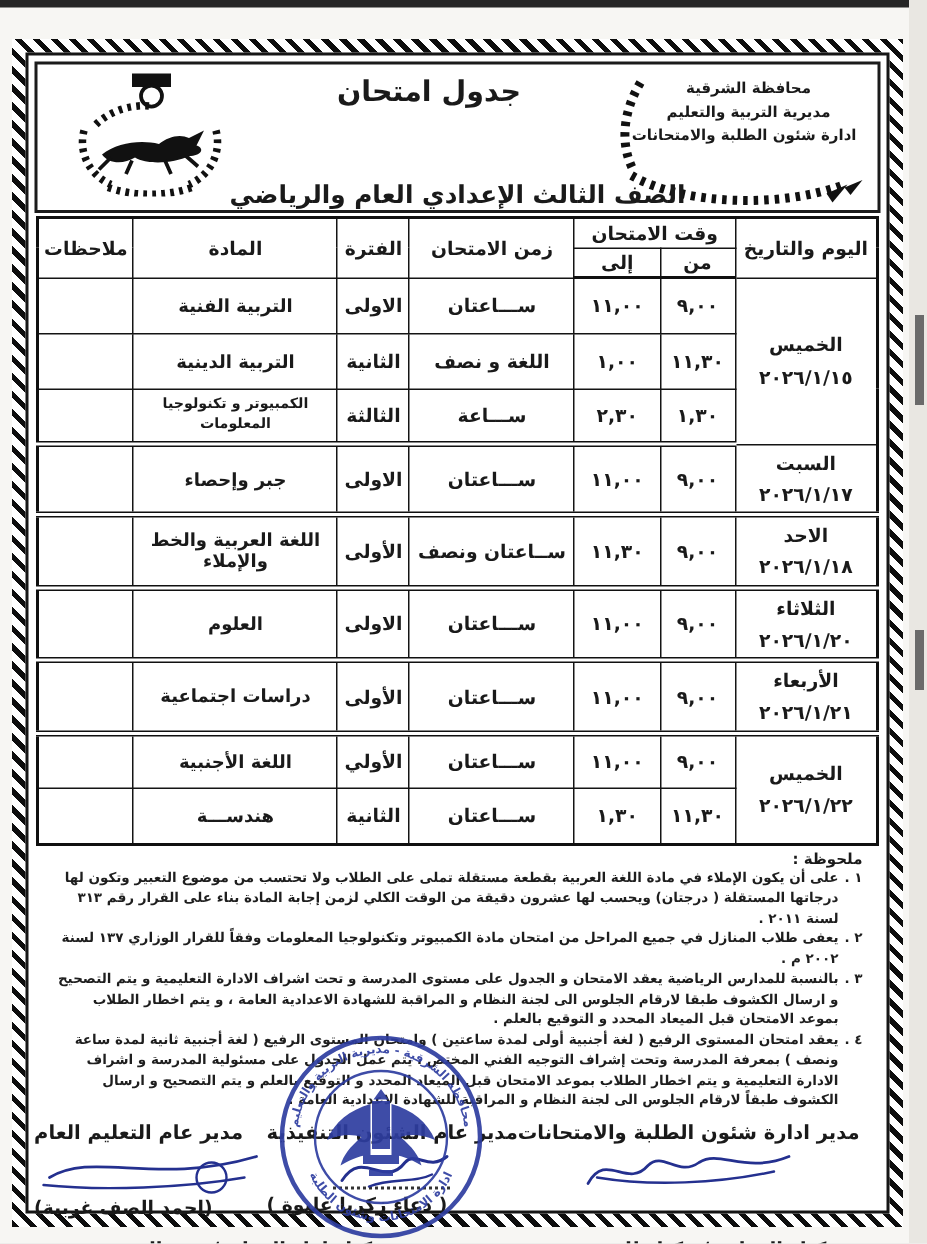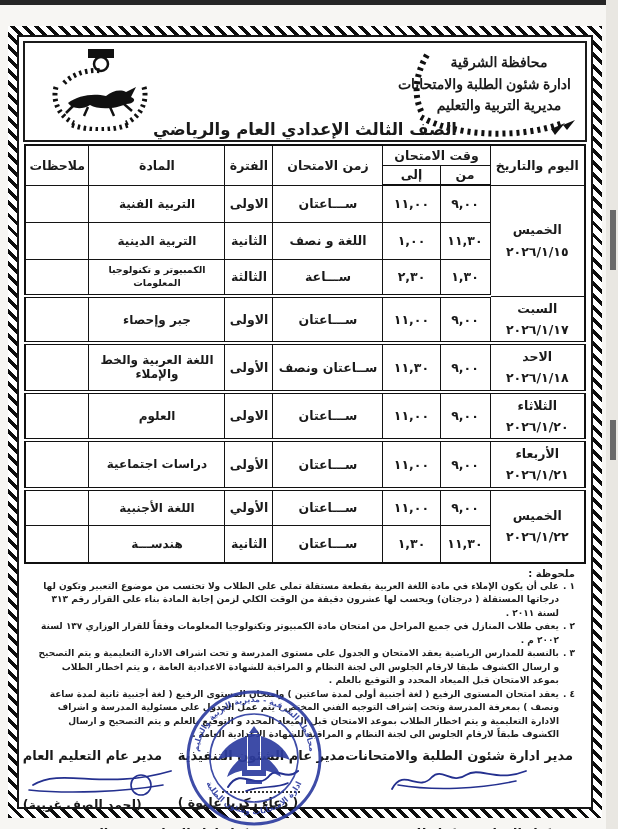--- a/index.html
+++ b/index.html
@@ -11,21 +11,21 @@
 
   
   .frame { position:absolute; left:8px; top:26px; width:594px; height:792px;
     background:repeating-linear-gradient(45deg,#0d0d0d 0 3.5px,#ffffff 3.5px 8.5px); padding:9px; }
   .frame-inner { background:#fff; border:2px solid #161616; width:100%; height:100%; padding:2px; }
 
   
   .header-box { position:relative; margin:2px; border:2px solid #1b1b1b; height:101px; direction:rtl;
     display:flex; align-items:flex-start; }
   .org-block { position:relative; width:188px; padding:9px 14px 0 30px; text-align:center; }
-  .org-line { font-size:14px; font-weight:bold; line-height:1.55; white-space:nowrap;font-family:Liberation Serif, serif; }
+  .org-line { font-size:10px; font-weight:bold; line-height:1.55; white-space:nowrap; }
   .org-wreath { position:absolute; left:4px; top:2px; }
   .titles { flex:1; text-align:center; padding-top:7px; }
   .title1 { font-size:19px; font-weight:bold; }
   .title2 { font-size:18px; font-weight:bold; margin-top:2px; }
   .horse-block { width:150px; display:flex; justify-content:center; padding-top:4px; }
   .subtitle { position:absolute; bottom:1px; left:0; width:100%; text-align:center; font-size:16.5px; font-weight:bold;margin-top:16px; }
 
   
   table.sched { direction:rtl; margin:2px auto 0; border-collapse:collapse; table-layout:fixed; width:560px;
     border:2.5px solid #101010; }
@@ -75,24 +75,25 @@
 
       <div class="header-box">
         <div class="org-block">
           <svg class="org-wreath" width="178" height="96" viewBox="0 0 178 96">
             <path d="M26,10 C14,30 12,52 22,70" stroke="#111" stroke-width="6" fill="none" stroke-dasharray="3 4"></path>
             <path d="M20,72 C55,92 120,94 162,78" stroke="#111" stroke-width="6" fill="none" stroke-dasharray="3 4"></path>
             <path d="M150,84 l14,-6 -10,12 z" fill="#111"></path>
             <path d="M162,80 l12,-5 -8,10 z" fill="#111"></path>
           </svg>
           <div class="org-line">محافظة الشرقية</div>
+          <div class="org-line">مديرية التربية والتعليم</div>
           <div class="org-line">ادارة شئون الطلبة والامتحانات</div>
-          <div class="org-line">مديرية التربية والتعليم</div>
         </div>
         <div class="titles">
+          <div class="title1">جدول امتحان</div>
         </div>
         <div class="horse-block">
           <svg width="112" height="84" viewBox="0 0 112 84">
             <rect x="44" y="2" width="26" height="9" fill="#111"></rect>
             <circle cx="57" cy="17" r="7" fill="none" stroke="#111" stroke-width="2.5"></circle>
             <path d="M20,36 C30,26 46,22 58,24" stroke="#111" stroke-width="5" fill="none" stroke-dasharray="2.5 3.5"></path>
             <path d="M12,40 C8,55 16,70 30,76" stroke="#111" stroke-width="5" fill="none" stroke-dasharray="2.5 3.5"></path>
             <path d="M100,40 C104,55 96,70 82,76" stroke="#111" stroke-width="5" fill="none" stroke-dasharray="2.5 3.5"></path>
             <path d="M28,78 C45,84 67,84 84,78" stroke="#111" stroke-width="5" fill="none" stroke-dasharray="2.5 3.5"></path>
             <path d="M24,56 C34,48 50,46 62,49 C68,44 76,42 82,45 L92,40 L87,50 C93,52 90,57 82,57 C72,62 54,63 46,58 C38,63 28,62 24,56 Z" fill="#111"></path>

